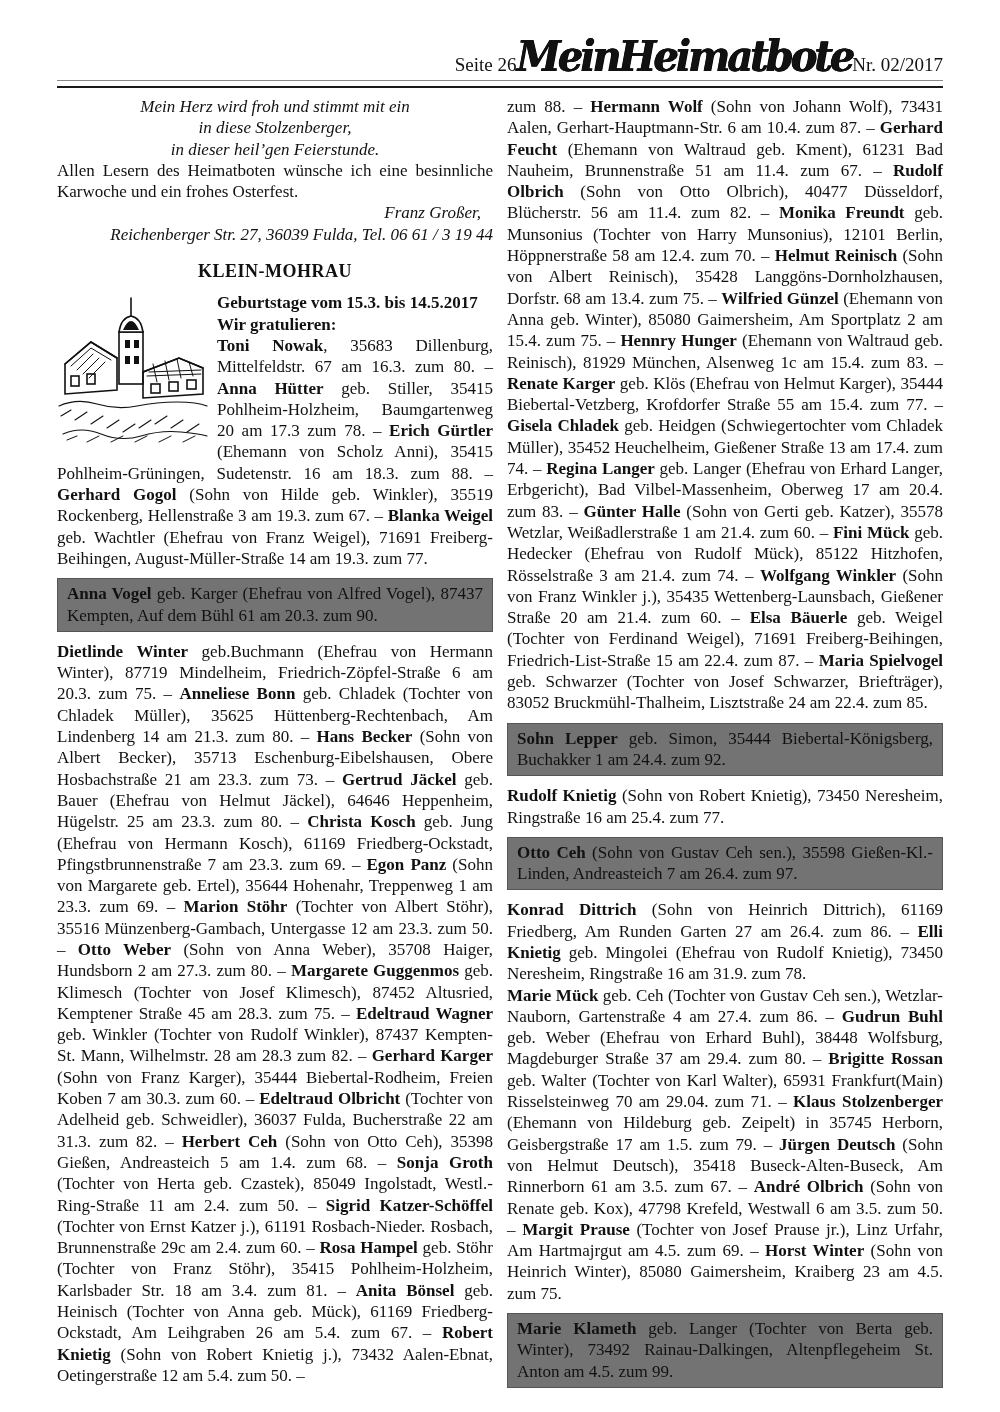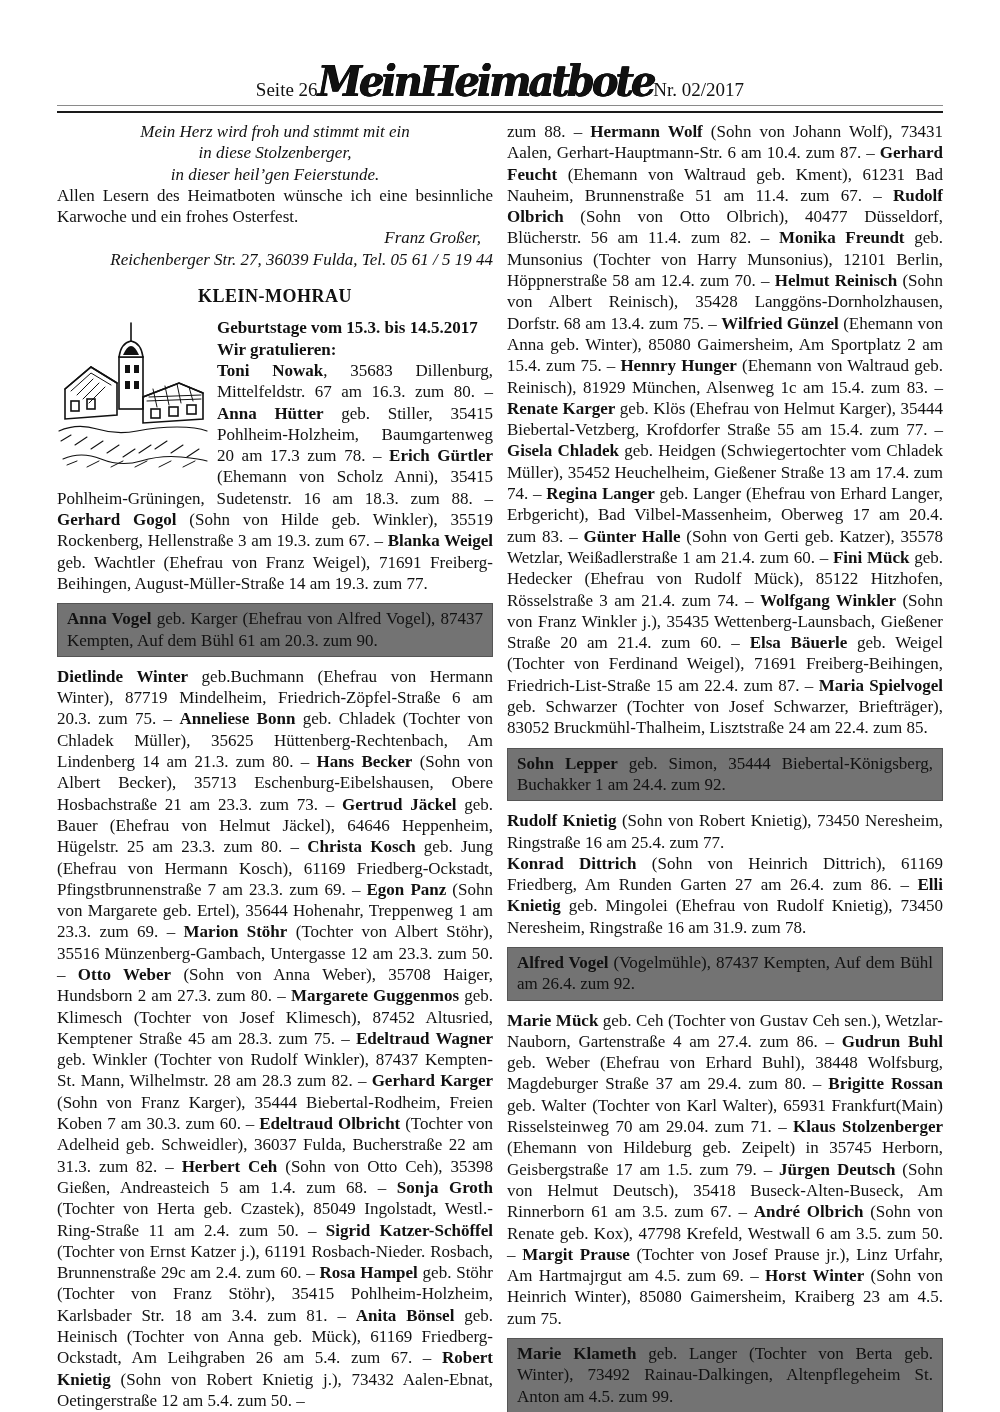--- a/index.html
+++ b/index.html
@@ -9,23 +9,22 @@
     margin:0 auto;
     background:#fff;
     color:#111;
     font-family:"Liberation Serif","DejaVu Serif",serif;
     overflow:hidden;
     box-sizing:border-box;
     padding:38px 57px 20px 57px;
   }
   
   .header{
-    display:flex;align-items:flex-end;justify-content:center;
+    display:flex;align-items:flex-end;justify-content:flex-end;
     padding-bottom:6px;
-    margin-top:25px;
   }
   .page-num,.issue-num{font-size:19px;line-height:1;}
   .masthead{
     font-family:"DejaVu Serif",serif;
     font-weight:bold;font-style:italic;
     font-size:40px;line-height:.9;
     letter-spacing:-3px;
     transform:scaleY(1.08);
     text-shadow:0.6px 0 0 #000, -0.3px 0 0 #000;
     white-space:nowrap;
@@ -85,21 +84,21 @@
     <div class="col">
 
       <div class="poem">
         <div>Mein Herz wird froh und stimmt mit ein</div>
         <div>in diese Stolzenberger,</div>
         <div>in dieser heil’gen Feierstunde.</div>
       </div>
 
       <p class="greeting">Allen Lesern des Heimatboten wünsche ich eine besinnliche Karwoche und ein frohes Osterfest.</p>
       <div class="sig"><span class="sig-name">Franz Großer,</span></div>
-      <div class="sig">Reichenberger Str. 27, 36039 Fulda, Tel. 05 61 / 5 19 44</div>
+      <div class="sig">Reichenberger Str. 27, 36039 Fulda, Tel. 06 61 / 3 19 44</div>
 
       <div class="section-title">KLEIN-MOHRAU</div>
 
       <div>
         <svg class="church" viewBox="0 0 152 150" xmlns="http://www.w3.org/2000/svg" fill="none" stroke="#111" stroke-width="1.6" stroke-linecap="round">
 
           <rect x="62" y="38" width="24" height="52"></rect>
           <path d="M62 38 Q64 24 74 22 Q84 24 86 38 Z" fill="#fff"></path>
           <path d="M66 36 Q74 18 82 36" fill="#111" stroke="none"></path>
           <line x1="74" y1="22" x2="74" y2="4"></line>
@@ -142,26 +141,26 @@
     <div class="col">
 
       <p><span>zum 88. – </span><b>Hermann Wolf</b><span> (Sohn von Johann Wolf), 73431 Aalen, Gerhart-Hauptmann-Str. 6 am 10.4. zum 87. – </span><b>Gerhard Feucht</b><span> (Ehemann von Waltraud geb. Kment), 61231 Bad Nauheim, Brunnenstraße 51 am 11.4. zum 67. – </span><b>Rudolf Olbrich</b><span> (Sohn von Otto Olbrich), 40477 Düsseldorf, Blücherstr. 56 am 11.4. zum 82. – </span><b>Monika Freundt</b><span> geb. Munsonius (Tochter von Harry Munsonius), 12101 Berlin, Höppnerstraße 58 am 12.4. zum 70. – </span><b>Helmut Reinisch</b><span> (Sohn von Albert Reinisch), 35428 Langgöns-Dornholzhausen, Dorfstr. 68 am 13.4. zum 75. – </span><b>Wilfried Günzel</b><span> (Ehemann von Anna geb. Winter), 85080 Gaimersheim, Am Sportplatz 2 am 15.4. zum 75. – </span><b>Hennry Hunger</b><span> (Ehemann von Waltraud geb. Reinisch), 81929 München, Alsenweg 1c am 15.4. zum 83. – </span><b>Renate Karger</b><span> geb. Klös (Ehefrau von Helmut Karger), 35444 Biebertal-Vetzberg, Krofdorfer Straße 55 am 15.4. zum 77. – </span><b>Gisela Chladek</b><span> geb. Heidgen (Schwiegertochter vom Chladek Müller), 35452 Heuchelheim, Gießener Straße 13 am 17.4. zum 74. – </span><b>Regina Langer</b><span> geb. Langer (Ehefrau von Erhard Langer, Erbgericht), Bad Vilbel-Massenheim, Oberweg 17 am 20.4. zum 83. – </span><b>Günter Halle</b><span> (Sohn von Gerti geb. Katzer), 35578 Wetzlar, Weißadlerstraße 1 am 21.4. zum 60. – </span><b>Fini Mück</b><span> geb. Hedecker (Ehefrau von Rudolf Mück), 85122 Hitzhofen, Rösselstraße 3 am 21.4. zum 74. – </span><b>Wolfgang Winkler</b><span> (Sohn von Franz Winkler j.), 35435 Wettenberg-Launsbach, Gießener Straße 20 am 21.4. zum 60. – </span><b>Elsa Bäuerle</b><span> geb. Weigel (Tochter von Ferdinand Weigel), 71691 Freiberg-Beihingen, Friedrich-List-Straße 15 am 22.4. zum 87. – </span><b>Maria Spielvogel</b><span> geb. Schwarzer (Tochter von Josef Schwarzer, Briefträger), 83052 Bruckmühl-Thalheim, Lisztstraße 24 am 22.4. zum 85.</span></p>
 
       <div class="box">
         <p><b>Sohn Lepper</b><span> geb. Simon, 35444 Biebertal-Königsberg, Buchakker 1 am 24.4. zum 92.</span></p>
       </div>
 
       <p><b>Rudolf Knietig</b><span> (Sohn von Robert Knietig), 73450 Neresheim, Ringstraße 16 am 25.4. zum 77.</span></p>
 
+      <div class="box">
+        <p><b>Otto Ceh</b><span> (Sohn von Gustav Ceh sen.), 35598 Gießen-Kl.-Linden, Andreasteich 7 am 26.4. zum 97.</span></p>
+      </div>
 
       <p><b>Konrad Dittrich</b><span> (Sohn von Heinrich Dittrich), 61169 Friedberg, Am Runden Garten 27 am 26.4. zum 86. – </span><b>Elli Knietig</b><span> geb. Mingolei (Ehefrau von Rudolf Knietig), 73450 Neresheim, Ringstraße 16 am 31.9. zum 78.</span></p>
 
-      <div class="box">
-        <p><b>Alfred Vogel</b><span> (Vogelmühle), 87437 Kempten, Auf dem Bühl am 26.4. zum 92.</span></p>
-      </div>
 
       <p><b>Marie Mück</b><span> geb. Ceh (Tochter von Gustav Ceh sen.), Wetzlar-Nauborn, Gartenstraße 4 am 27.4. zum 86. – </span><b>Gudrun Buhl</b><span> geb. Weber (Ehefrau von Erhard Buhl), 38448 Wolfsburg, Magdeburger Straße 37 am 29.4. zum 80. – </span><b>Brigitte Rossan</b><span> geb. Walter (Tochter von Karl Walter), 65931 Frankfurt(Main) Risselsteinweg 70 am 29.04. zum 71. – </span><b>Klaus Stolzenberger</b><span> (Ehemann von Hildeburg geb. Zeipelt) in 35745 Herborn, Geisbergstraße 17 am 1.5. zum 79. – </span><b>Jürgen Deutsch</b><span> (Sohn von Helmut Deutsch), 35418 Buseck-Alten-Buseck, Am Rinnerborn 61 am 3.5. zum 67. – </span><b>André Olbrich</b><span> (Sohn von Renate geb. Kox), 47798 Krefeld, Westwall 6 am 3.5. zum 50. – </span><b>Margit Prause</b><span> (Tochter von Josef Prause jr.), Linz Urfahr, Am Hartmajrgut am 4.5. zum 69. – </span><b>Horst Winter</b><span> (Sohn von Heinrich Winter), 85080 Gaimersheim, Kraiberg 23 am 4.5. zum 75.</span></p>
 
       <div class="box">
         <p><b>Marie Klameth</b><span> geb. Langer (Tochter von Berta geb. Winter), 73492 Rainau-Dalkingen, Altenpflegeheim St. Anton am 4.5. zum 99.</span></p>
       </div>
 
     </div>
   </div>
 </div>

